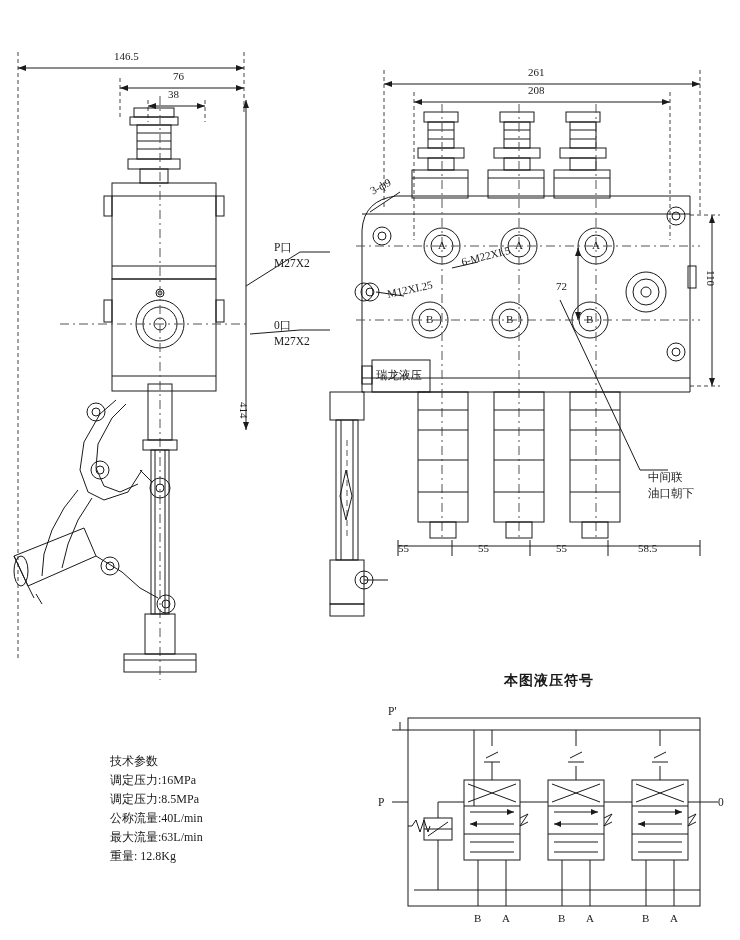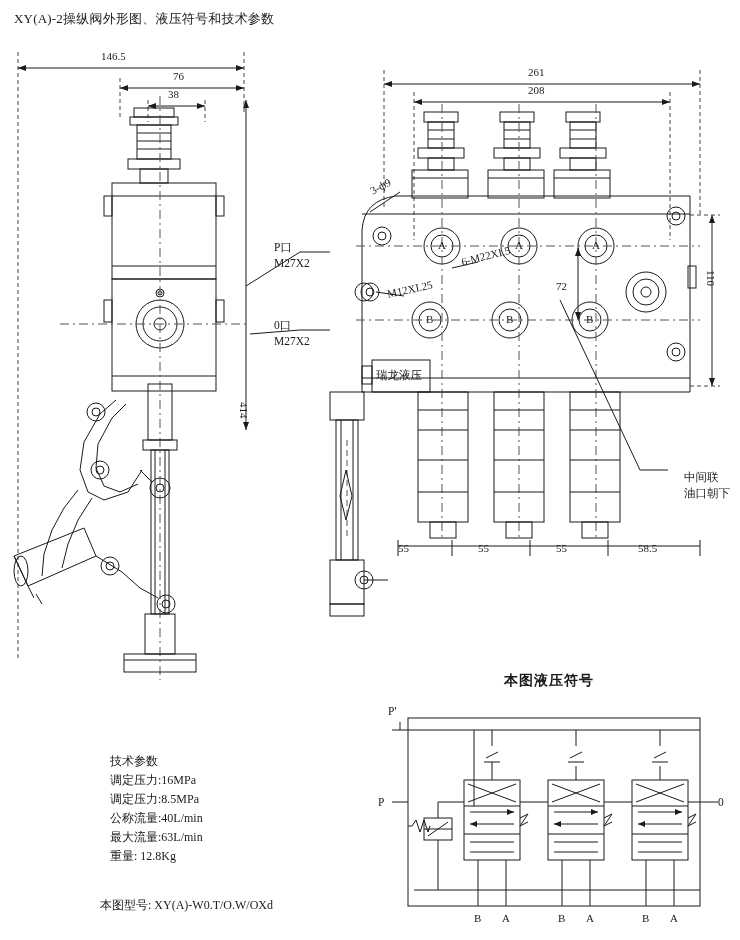--- a/index.html
+++ b/index.html
@@ -40,21 +40,20 @@
     position: absolute; font-size: 14px; font-weight: bold;
     letter-spacing: 1px; white-space: nowrap;
   }
   svg { position: absolute; left: 0; top: 0; overflow: visible; }
 </style>
 </head>
 <body>
 
 <div class="page">
 
-  <div class="title">XY(A)-2操纵阀外形图、液压符号和技术参数</div>
 
   <svg width="740" height="940">
     <g fill="none" stroke="#1a1a1a" stroke-width="1">
 
       <line x1="18" y1="52" x2="18" y2="660" stroke="#444" stroke-dasharray="4,3"></line>
       <line x1="244" y1="52" x2="244" y2="112" stroke="#444" stroke-dasharray="4,3"></line>
       <line x1="18" y1="68" x2="244" y2="68"></line>
       <polygon points="18,68 26,65 26,71" fill="#1a1a1a" stroke="none"></polygon>
       <polygon points="244,68 236,65 236,71" fill="#1a1a1a" stroke="none"></polygon>
 
@@ -134,21 +133,21 @@
       <rect x="143" y="440" width="34" height="10"></rect>
       <rect x="151" y="450" width="18" height="164"></rect>
       <line x1="155" y1="450" x2="155" y2="614"></line>
       <line x1="165" y1="450" x2="165" y2="614"></line>
       <rect x="145" y="614" width="30" height="40"></rect>
       <rect x="124" y="654" width="72" height="18"></rect>
       <line x1="124" y1="660" x2="196" y2="660"></line>
     </g>
   </svg>
 
-  <div class="dim" style="left:101px; top:50px;font-family:Liberation Serif, serif;">146.5</div>
+  <div class="dim" style="left:114px; top:50px;font-family:Liberation Serif, serif;">146.5</div>
   <div class="dim" style="left:173px; top:70px;">76</div>
   <div class="dim" style="left:168px; top:88px;">38</div>
   <div class="dim vert" style="left:238px; top:402px;">414</div>
 
   <div class="lbl" style="left:274px; top:240px;">
     <span>P口</span><br>
     <span>M27X2</span>
   </div>
   <div class="lbl" style="left:274px; top:318px;">
     <span>0口</span><br>
@@ -312,40 +311,39 @@
   <div class="dim" style="left:478px; top:542px;">55</div>
   <div class="dim" style="left:556px; top:542px;">55</div>
   <div class="dim" style="left:638px; top:542px;">58.5</div>
 
   <div class="dim" style="left:368px; top:186px; transform: rotate(-28deg); transform-origin: left top;">3-ф9</div>
   <div class="dim" style="left:460px; top:256px; transform: rotate(-14deg); transform-origin: left top;">6-M22XI.5</div>
   <div class="dim" style="left:386px; top:288px; transform: rotate(-12deg); transform-origin: left top;">M12XI.25</div>
 
   <div class="lbl cn" style="left:376px; top:368px;">瑞龙液压</div>
 
-  <div class="lbl cn" style="left:648px; top:470px;margin-left:36px;">
+  <div class="lbl cn" style="left:648px; top:470px;">
     
     <span>中间联</span><br>
     <span>油口朝下</span>
   </div>
 
   <div class="dim" style="left:438px; top:239px;">A</div>
   <div class="dim" style="left:515px; top:239px;">A</div>
   <div class="dim" style="left:592px; top:239px;">A</div>
   <div class="dim" style="left:426px; top:313px;">B</div>
   <div class="dim" style="left:506px; top:313px;">B</div>
   <div class="dim" style="left:586px; top:313px;">B</div>
 
   <div class="spec" style="left:110px; top:752px;">技术参数</div>
   <div class="spec" style="left:110px; top:771px;">调定压力:16MPa</div>
   <div class="spec" style="left:110px; top:790px;">调定压力:8.5MPa</div>
   <div class="spec" style="left:110px; top:809px;">公称流量:40L/min</div>
   <div class="spec" style="left:110px; top:828px;">最大流量:63L/min</div>
   <div class="spec" style="left:110px; top:847px;">重量: 12.8Kg</div>
-  <div class="spec" style="left:100px; top:896px;">本图型号: XY(A)-W0.T/O.W/OXd</div>
 
   <div class="symtitle" style="left:504px; top:672px;text-align:right;">本图液压符号</div>
 
   <svg width="740" height="940">
     <g fill="none" stroke="#1a1a1a" stroke-width="1">
 
       <rect x="408" y="718" width="292" height="188"></rect>
 
       <line x1="408" y1="730" x2="700" y2="730"></line>
       <line x1="400" y1="722" x2="400" y2="730"></line>

